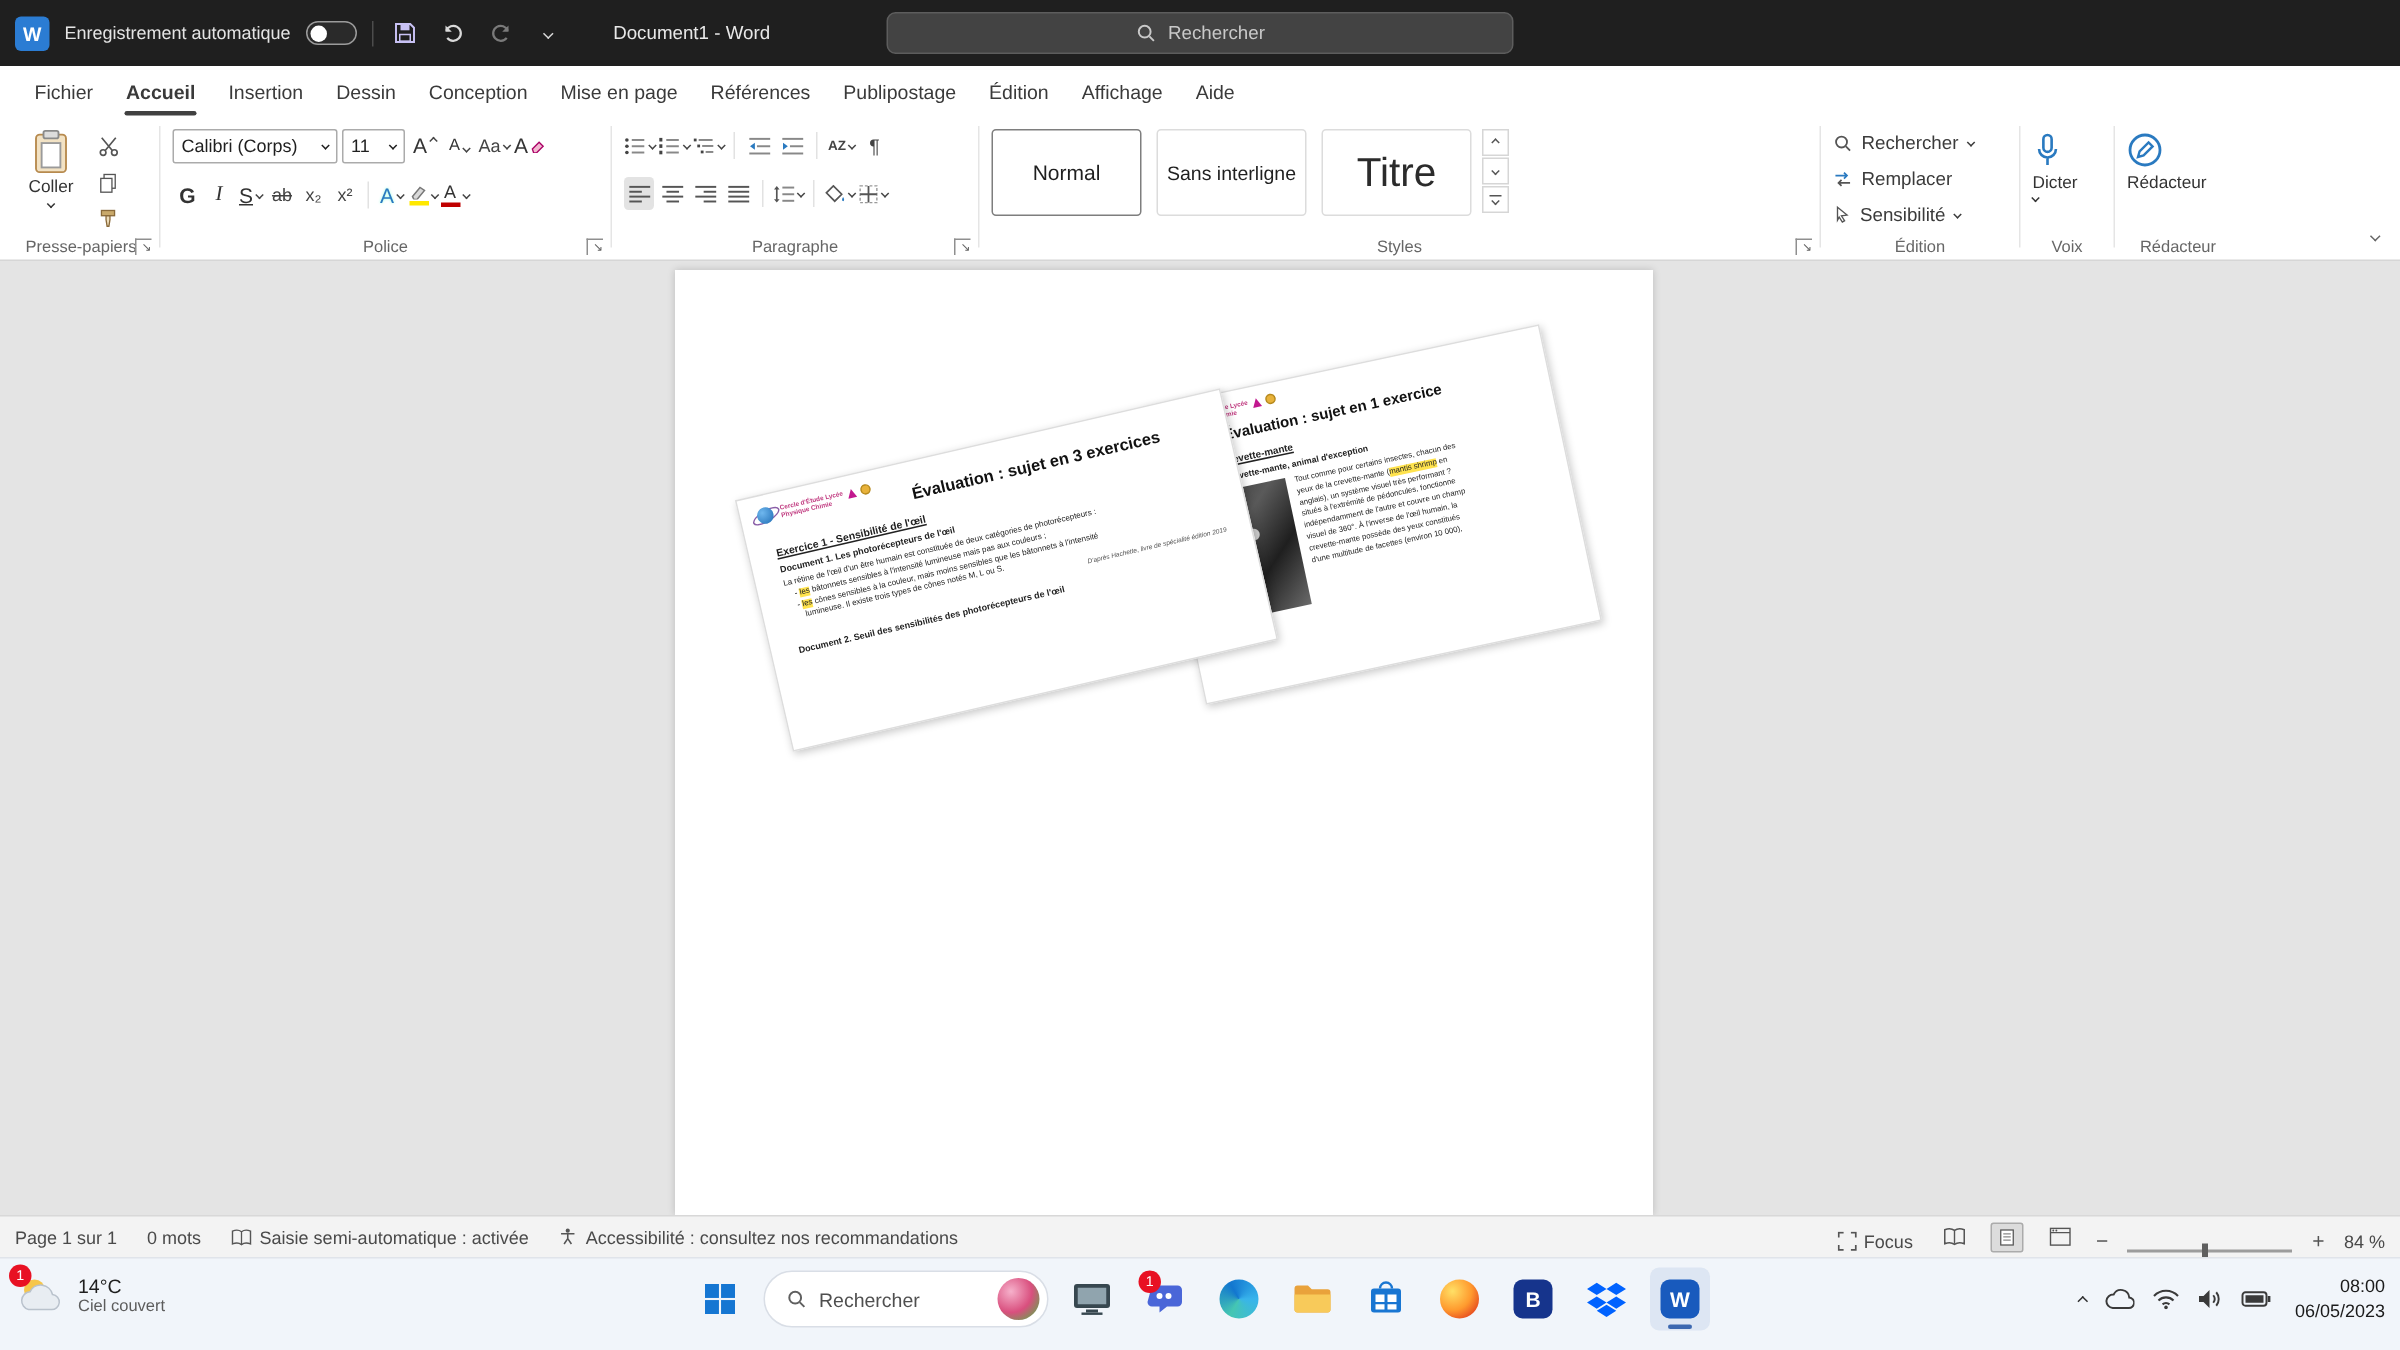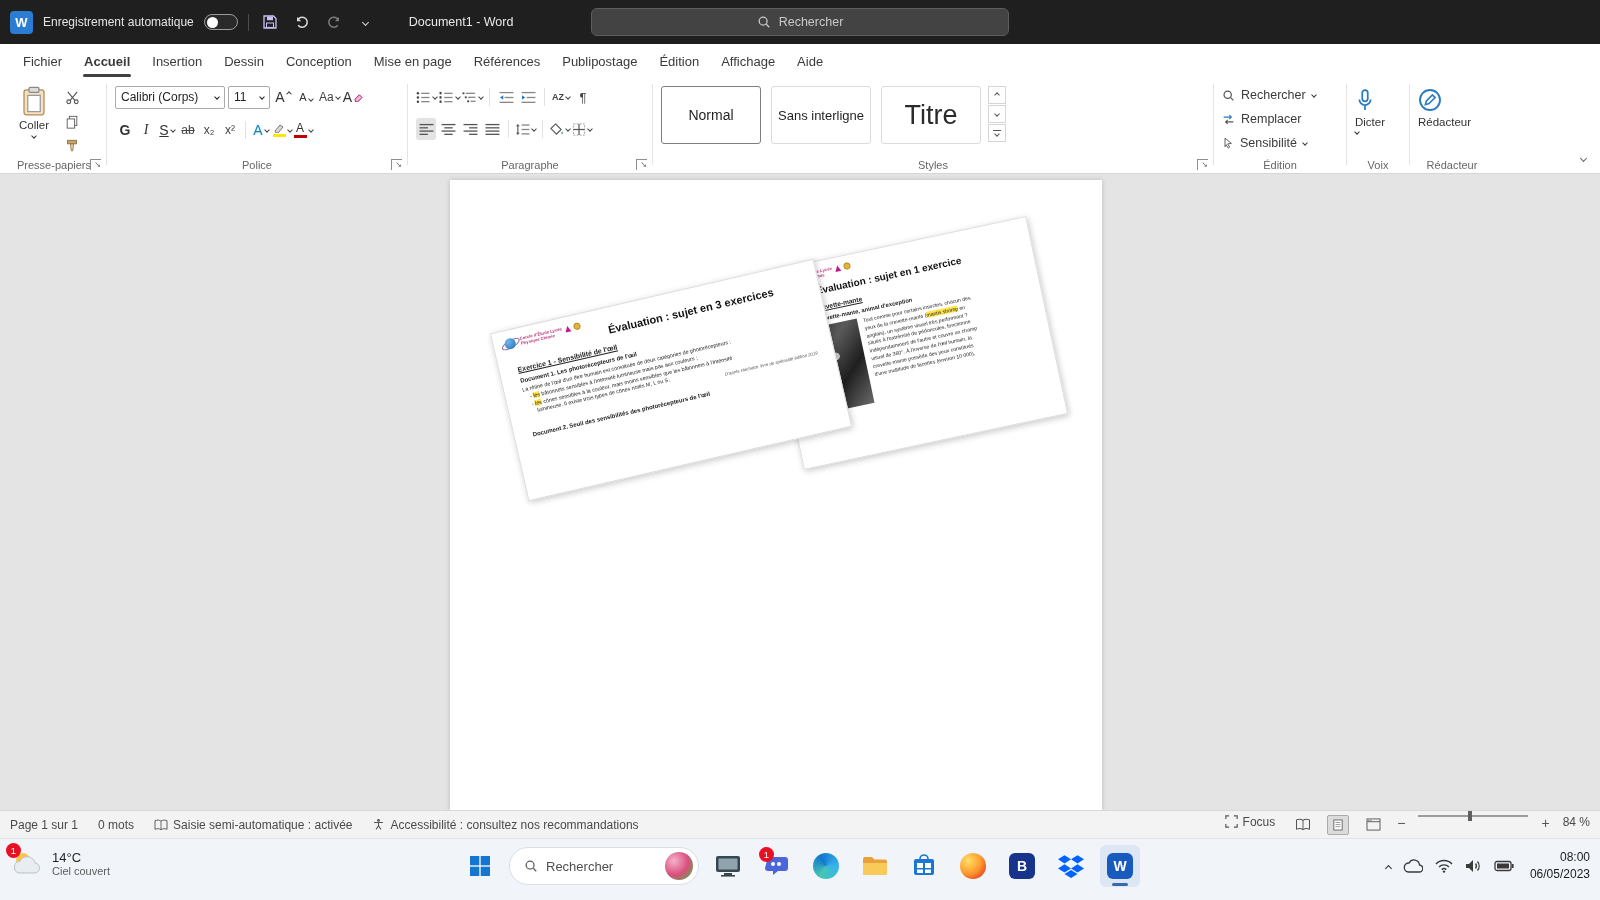--- a/index.html
+++ b/index.html
@@ -100,21 +100,21 @@
   .logotxt{font-size:4.3px;color:#c0397f;font-weight:bold;line-height:1.25;padding-top:2px}
   .flask{width:0;height:0;border-left:3px solid transparent;border-right:3px solid transparent;border-bottom:6px solid #c2188f;margin-top:3px}
   .medal{width:7px;height:7px;border-radius:50%;background:#e8b23a;border:1px solid #b78a1e;margin-top:2px}
   .evaltitle{font-weight:bold;color:#111}
   .hl{background:#ffe34d}
   .tinybody{color:#222}
 
   
   .statusbar{position:absolute;top:810px;left:0;right:0;height:28px;background:#f3f3f3;border-top:1px solid #d8d8d8;display:flex;align-items:center;padding:0 10px;font-size:12px;color:#4a4a4a}
   .sb-item{display:flex;align-items:center;gap:5px;margin-right:20px;white-space:nowrap}
-  .sb-right{margin-left:auto;display:flex;align-items:flex-start;gap:13px}
+  .sb-right{margin-left:auto;display:flex;align-items:flex-end;gap:13px}
   .viewic{width:22px;height:20px;display:flex;align-items:center;justify-content:center;border-radius:2px;color:#555}
   .viewic.sel{background:#dcdcdc}
   .ztrack{width:110px;height:2px;background:#9c9c9c;position:relative}
   .zthumb{position:absolute;left:45%;top:-4px;width:4px;height:10px;background:#5f5f5f}
   .zpm{font-size:14px;color:#555}
 
   
   .taskbar{position:absolute;top:838px;left:0;right:0;height:62px;background:#f1f5fa;border-top:1px solid #e0e4ea}
   .weather{position:absolute;left:10px;top:8px;display:flex;align-items:center;gap:8px}
   .wicon{position:relative;width:34px;height:32px}

